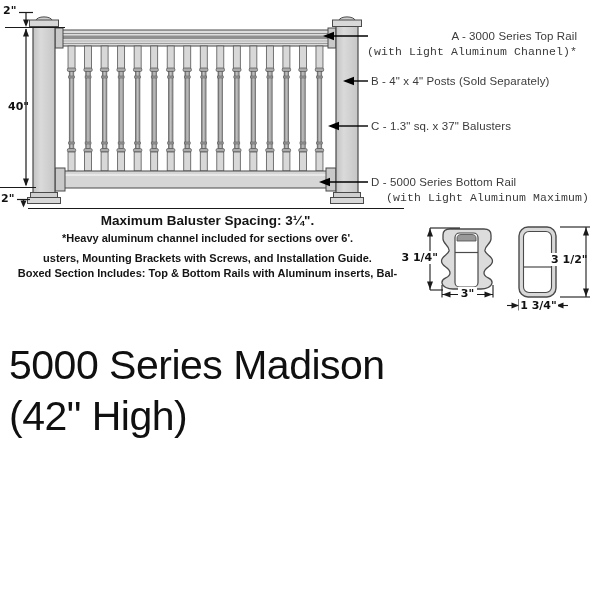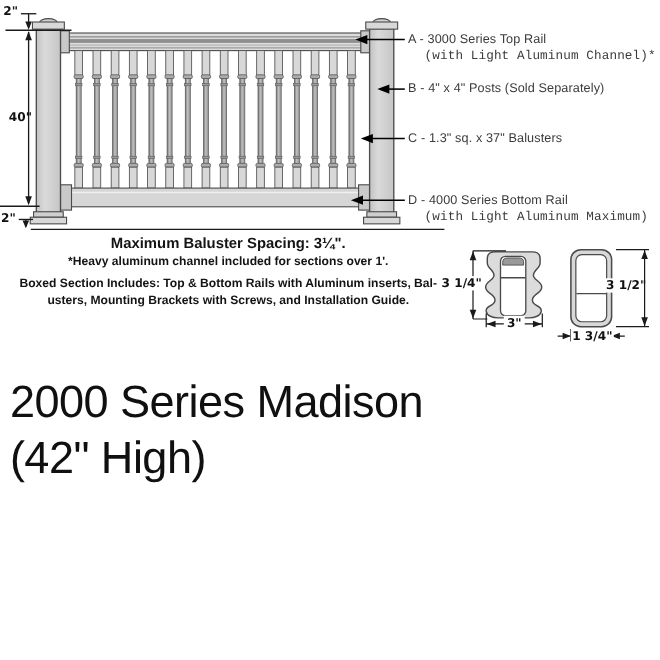--- a/index.html
+++ b/index.html
@@ -300,40 +300,40 @@
 
   <span class="dim-label" style="left:3px;top:4px;">2"</span>
   <span class="dim-label" style="left:8px;top:100px;">40"</span>
   <span class="dim-label" style="left:1px;top:192px;">2"</span>
 
   <span class="dim-label dim-bg" style="left:400px;top:251px;width:37px;text-align:right;">3 1/4"</span>
   <span class="dim-label dim-bg" style="left:458px;top:287px;width:17px;text-align:center;">3"</span>
   <span class="dim-label dim-bg" style="left:550px;top:253px;width:33px;text-align:right;">3 1/2"</span>
   <span class="dim-label dim-bg" style="left:519px;top:299px;width:37px;text-align:center;">1 3/4"</span>
 
-  <div class="callout" style="left:371px;top:29px;">
+  <div class="callout" style="left:352px;top:29px;text-align:right;">
     <div>A - 3000 Series Top Rail</div>
     <div class="sub">(with Light Aluminum Channel)*</div>
   </div>
   <div class="callout" style="left:371px;top:74px;">
     <div>B - 4" x 4" Posts (Sold Separately)</div>
   </div>
   <div class="callout" style="left:371px;top:119px;">
     <div>C - 1.3" sq. x 37" Balusters</div>
   </div>
   <div class="callout" style="left:371px;top:175px;">
-    <div>D - 4000 Series Bottom Rail</div>
+    <div>D - 5000 Series Bottom Rail</div>
     <div class="sub">(with Light Aluminum Maximum)</div>
   </div>
 
   <div id="notes">
     <p class="n1">Maximum Baluster Spacing: 3¼".</p>
-    <p class="n2">*Heavy aluminum channel included for sections over 1'.</p>
+    <p class="n2">*Heavy aluminum channel included for sections over 6'.</p>
+    <p class="n3">usters, Mounting Brackets with Screws, and Installation Guide.</p>
     <p class="n3">Boxed Section Includes: Top &amp; Bottom Rails with Aluminum inserts, Bal-</p>
-    <p class="n3">usters, Mounting Brackets with Screws, and Installation Guide.</p>
   </div>
 
   <div id="title">
-    <div>2000 Series Madison</div>
+    <div>5000 Series Madison</div>
     <div>(42" High)</div>
   </div>
 
 </div>
 
 </body></html>

